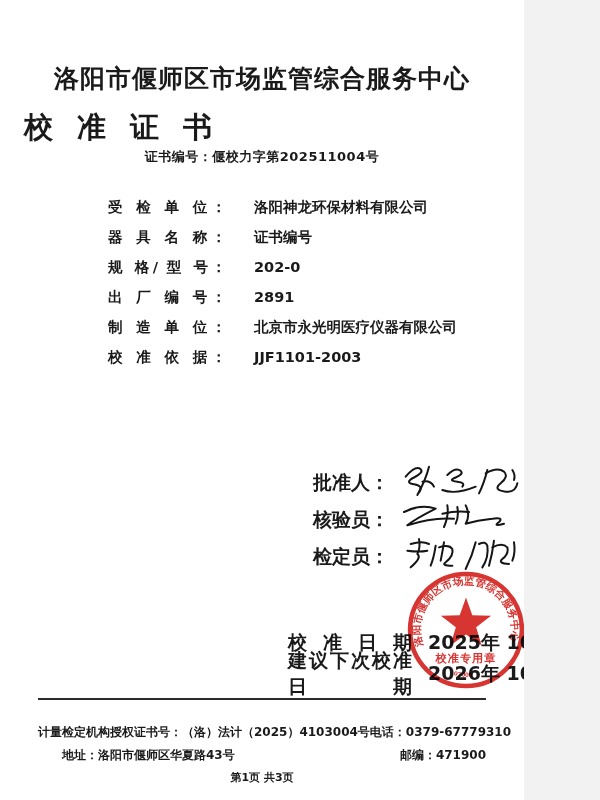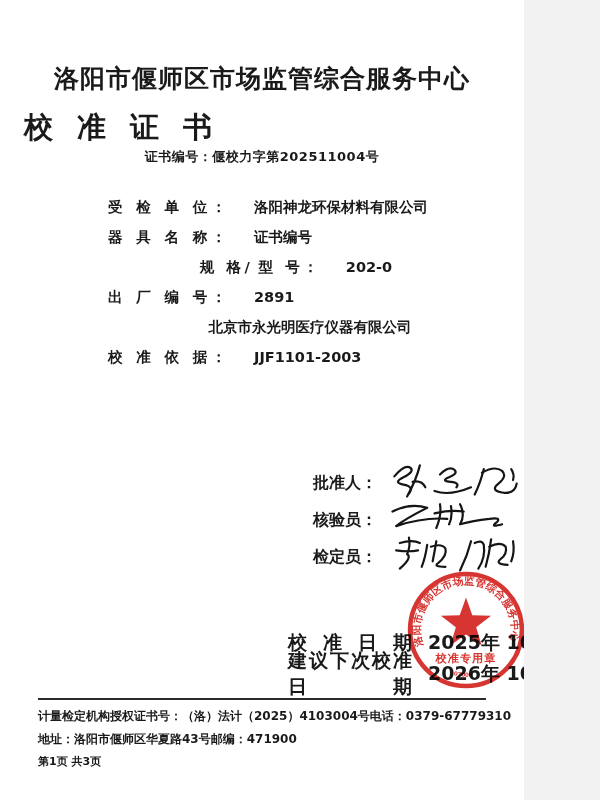--- a/index.html
+++ b/index.html
@@ -11,45 +11,45 @@
     position:relative;width:524px;height:800px;background:#ffffff;
     color:#1a1a1a;overflow:hidden;
   }
   
   .org{padding-top:62px;text-align:center;font-size:25px;font-weight:700;letter-spacing:1px;}
   .doc-title{margin-top:13px;font-size:29px;font-weight:700;letter-spacing:24px;text-indent:24px;}
   .cert-no{text-align:center;font-size:13px;font-weight:700;letter-spacing:.5px;}
   
   .fields{position:absolute;top:197px;left:108px;right:40px;}
   .frow{line-height:21px;margin-bottom:9px;font-size:14.5px;font-weight:700;display:flex;}
-  .frow.gap{margin-top:3px;justify-content:center;}
+  .frow.gap{margin-top:3px;}
   .flabel{display:inline-block;width:118px;text-align:justify;text-align-last:justify;flex:none;}
   .fvalue{margin-left:28px;white-space:nowrap;}
   
   .sigs{position:absolute;top:468px;left:313px;}
   .sigrow{display:flex;align-items:center;height:30px;margin-bottom:7px;}
-  .slabel{font-size:16px;font-weight:700;flex:none;}
+  .slabel{font-size:19px;font-weight:700;flex:none;}
   .sig{margin-left:10px;margin-top:-6px;}
   .sig path{fill:none;stroke:#151515;stroke-width:2.4;stroke-linecap:round;stroke-linejoin:round;}
   
   .dates{position:absolute;top:632px;left:288px;}
   .drow{display:flex;height:22px;margin-bottom:9px;font-size:19px;font-weight:700;align-items:center;}
   .dlabel{display:inline-block;width:124px;text-align:justify;text-align-last:justify;flex:none;}
   .dvalue{margin-left:16px;white-space:nowrap;}
   
   .stamp{position:absolute;mix-blend-mode:multiply;opacity:.9;}
   .stamp-main{left:405px;top:569px;}
   .stamp-edge{left:546px;top:344px;transform:rotate(-30deg);}
   .stamp text{font-family:"DejaVu Sans","Liberation Sans",sans-serif;font-weight:700;}
   
   .footer{position:absolute;top:698px;left:38px;right:38px;font-size:12px;font-weight:700;}
   .rule{border-top:2px solid #2b2b2b;}
-  .frow1{display:flex;justify-content:space-between;margin-top:8px;white-space:nowrap;}
-  .frow2{display:flex;justify-content:flex-start;margin-top:6px;white-space:nowrap;}
-  .pageinfo{margin-top:6px;font-size:11px;font-weight:700;}
+  .frow1{display:flex;justify-content:space-between;margin-top:24px;white-space:nowrap;}
+  .frow2{display:flex;justify-content:space-between;margin-top:6px;white-space:nowrap;margin-left:24px;}
+  .pageinfo{text-align:center;margin-top:6px;font-size:11px;font-weight:700;}
 </style>
 </head>
 <body>
 
 <div class="page">
 
   <div class="org">洛阳市偃师区市场监管综合服务中心</div>
   <div class="doc-title">校准证书</div>
   <div class="cert-no"><span>证书编号：</span><span>偃校力字第202511004号</span></div>
 
@@ -64,20 +64,21 @@
     </div>
     <div class="frow gap">
       <span class="flabel">规 格/ 型 号：</span>
       <span class="fvalue">202-0</span>
     </div>
     <div class="frow">
       <span class="flabel">出 厂 编 号：</span>
       <span class="fvalue">2891</span>
     </div>
     <div class="frow gap">
+      <span class="flabel">制 造 单 位：</span>
       <span class="fvalue">北京市永光明医疗仪器有限公司</span>
     </div>
     <div class="frow">
       <span class="flabel">校 准 依 据：</span>
       <span class="fvalue">JJF1101-2003</span>
     </div>
   </div>
 
   <div class="sigs">
     <div class="sigrow">

